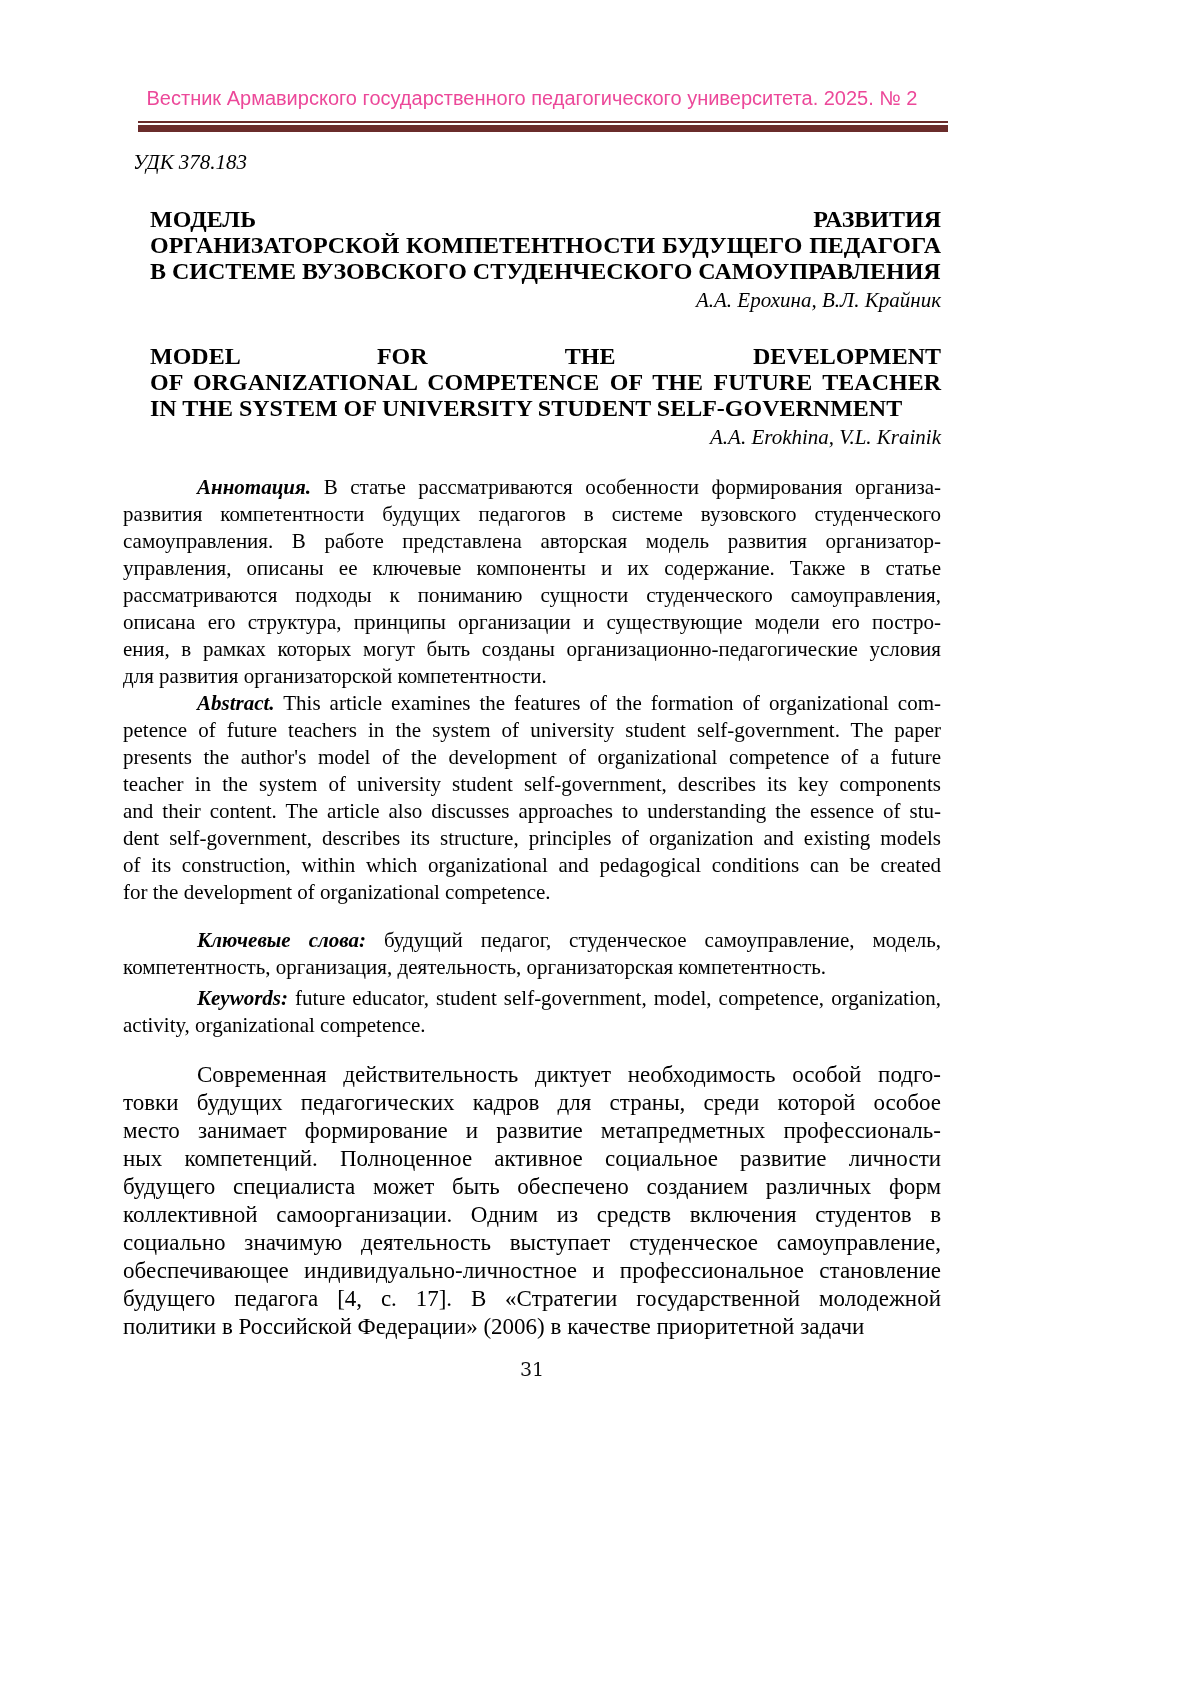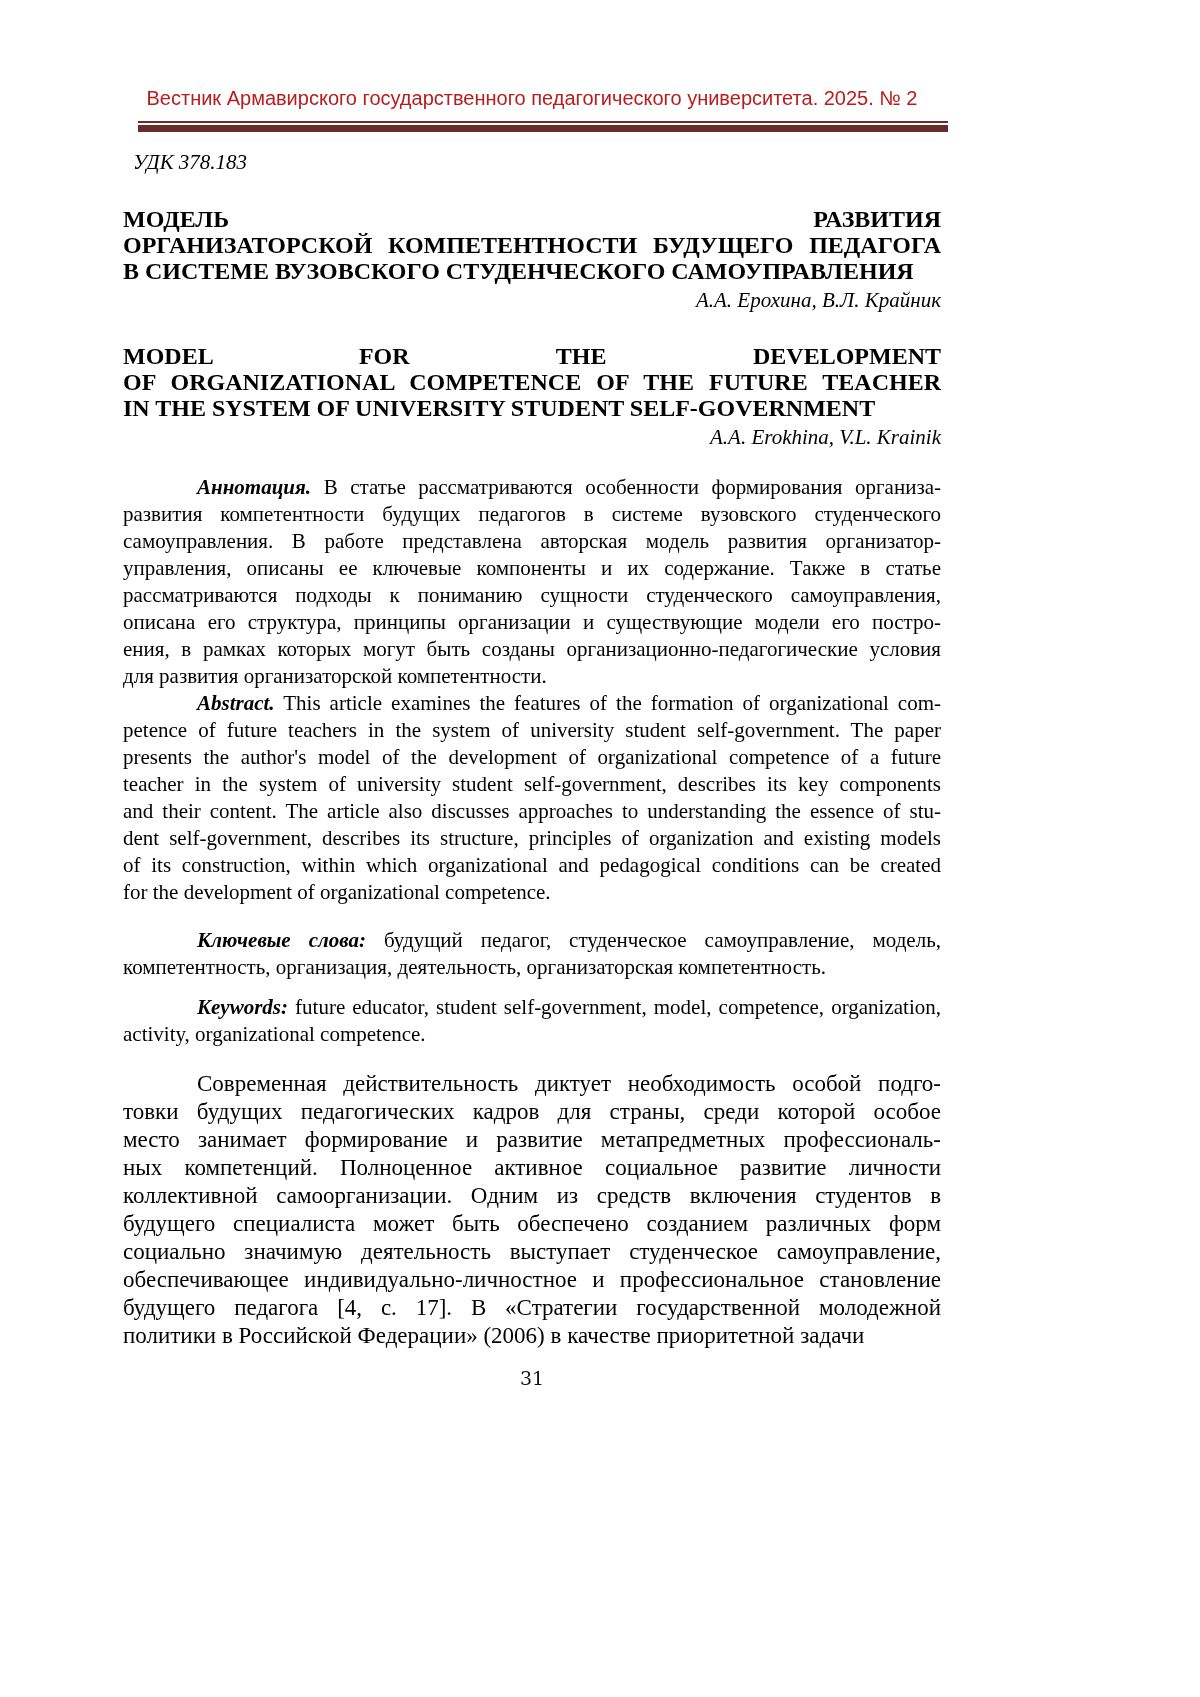--- a/index.html
+++ b/index.html
@@ -22,58 +22,59 @@
     top: 0;
     width: 818px;
   }
 
   .journal-header {
     margin-top: 86px;
     font-family: "Liberation Sans", sans-serif;
     font-size: 20px;
     line-height: 24px;
     text-align: center;
-    color: #b91c1c;
+    color: #ec4899;
     white-space: nowrap;
   }
 
   .rule { margin-top: 11px; margin-left: 15px; width: 810px; }
   .rule-thin  { height: 2px; background: var(--maroon); }
   .rule-thick { height: 7px; background: var(--maroon); margin-top: 2px; }
 
   .udc {
     margin-top: 17px;
     padding-left: 10px;
     font-style: italic;
     font-size: 21px;
     line-height: 26px;
   }
 
   .title {
     font-weight: bold;
     font-size: 24px;
     line-height: 26px;
     text-align: center;
+    margin-left: 27px;
   }
   .title-ru { margin-top: 31px; }
   .title-en { margin-top: 30px; }
 
   .authors {
     margin-top: 4px;
     font-style: italic;
     font-size: 21px;
     line-height: 25px;
     text-align: right;
   }
 
   .para { font-size: 21px; line-height: 27px; }
   .annotation  { margin-top: 24px; }
   .abstract    { margin-top: 0; }
   .keywords-ru { margin-top: 21px; }
-  .keywords-en { margin-top: 13px; }
+  .keywords-en { margin-top: 4px; }
 
   .body-para {
     margin-top: 22px;
     font-size: 23px;
     line-height: 28px;
   }
 
   .line { text-align: justify; text-align-last: justify; }
   .line.last { text-align-last: left; }
   .label-line { text-indent: 74px; }
@@ -171,22 +172,22 @@
       <div>
           <div class="line first last">activity, organizational competence.</div>
         </div>
     </div>
 
     <div class="body-para">
         <div class="line first">Современная действительность диктует необходимость особой подго-</div>
         <div class="line">товки будущих педагогических кадров для страны, среди которой особое</div>
         <div class="line">место занимает формирование и развитие метапредметных профессиональ-</div>
         <div class="line">ных компетенций. Полноценное активное социальное развитие личности</div>
+        <div class="line">будущего специалиста может быть обеспечено созданием различных форм</div>
         <div class="line">коллективной самоорганизации. Одним из средств включения студентов в</div>
-        <div class="line">будущего специалиста может быть обеспечено созданием различных форм</div>
         <div class="line">социально значимую деятельность выступает студенческое самоуправление,</div>
         <div class="line">обеспечивающее индивидуально-личностное и профессиональное становление</div>
         <div class="line">будущего педагога [4, с. 17]. В «Стратегии государственной молодежной</div>
         <div class="line last">политики в Российской Федерации» (2006) в качестве приоритетной задачи</div>
       </div>
 
     <div class="page-number">31</div>
 
   </div>
 </div>

